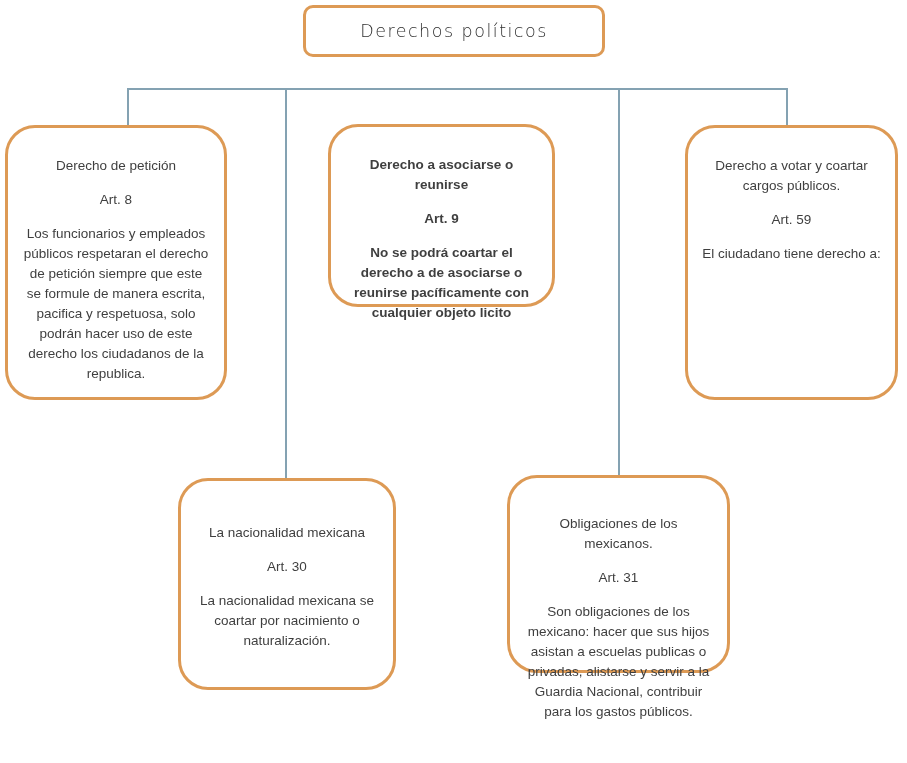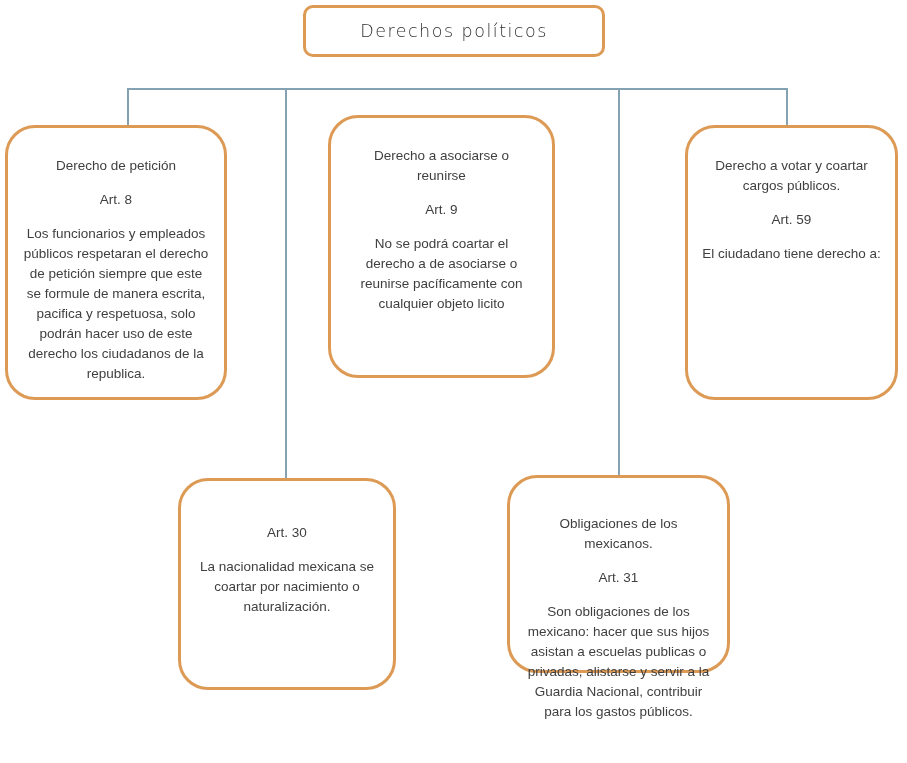--- a/index.html
+++ b/index.html
@@ -22,21 +22,21 @@
   .box p{margin:12px 0 14px 0;}
   .title-box{
     left:303px;top:5px;width:302px;height:52px;border-radius:10px;
     display:flex;align-items:center;justify-content:center;
   }
   .title-box span{
     font-family:"DejaVu Sans", sans-serif;font-weight:300;
     font-size:17.5px;letter-spacing:1.5px;color:#2E2E2E;
   }
   .node-peticion   {left:5px;  top:125px;width:222px;height:275px;padding:16px 15px 0;}
-  .node-asociarse  {left:328px;top:115px;width:227px;height:263px;padding:16px 18px 0;}
+  .node-asociarse  {left:328px;top:124px;width:227px;height:183px;padding:16px 18px 0;font-weight:bold;}
   .node-votar      {left:685px;top:125px;width:213px;height:275px;padding:16px 12px 0;}
   .node-nacionalidad{left:178px;top:478px;width:218px;height:212px;padding:30px 14px 0;}
   .node-obligaciones{left:507px;top:475px;width:223px;height:198px;padding:24px 16px 0;}
 
   .h-connector {left:127px;top:88px;width:661px;height:2px;}
   .v-drop-1{left:127px;top:88px;width:2px;height:38px;}
   .v-drop-2{left:285px;top:88px;width:2px;height:391px;}
   .v-drop-3{left:618px;top:88px;width:2px;height:388px;}
   .v-drop-4{left:786px;top:88px;width:2px;height:38px;}
 </style>
@@ -67,20 +67,21 @@
     <p>No se podrá coartar el derecho a de asociarse o reunirse pacíficamente con cualquier objeto licito</p>
   </div>
 
   <div class="box node-votar">
     <p>Derecho a votar y coartar cargos públicos.</p>
     <p>Art. 59</p>
     <p>El ciudadano tiene derecho a:</p>
   </div>
 
   <div class="box node-nacionalidad">
+    <p>La nacionalidad mexicana</p>
     <p>Art. 30</p>
     <p>La nacionalidad mexicana se coartar por nacimiento o naturalización.</p>
   </div>
 
   <div class="box node-obligaciones">
     <p>Obligaciones de los mexicanos.</p>
     <p>Art. 31</p>
     <p>Son obligaciones de los mexicano: hacer que sus hijos asistan a escuelas publicas o privadas, alistarse y servir a la Guardia Nacional, contribuir para los gastos públicos.</p>
   </div>
 

